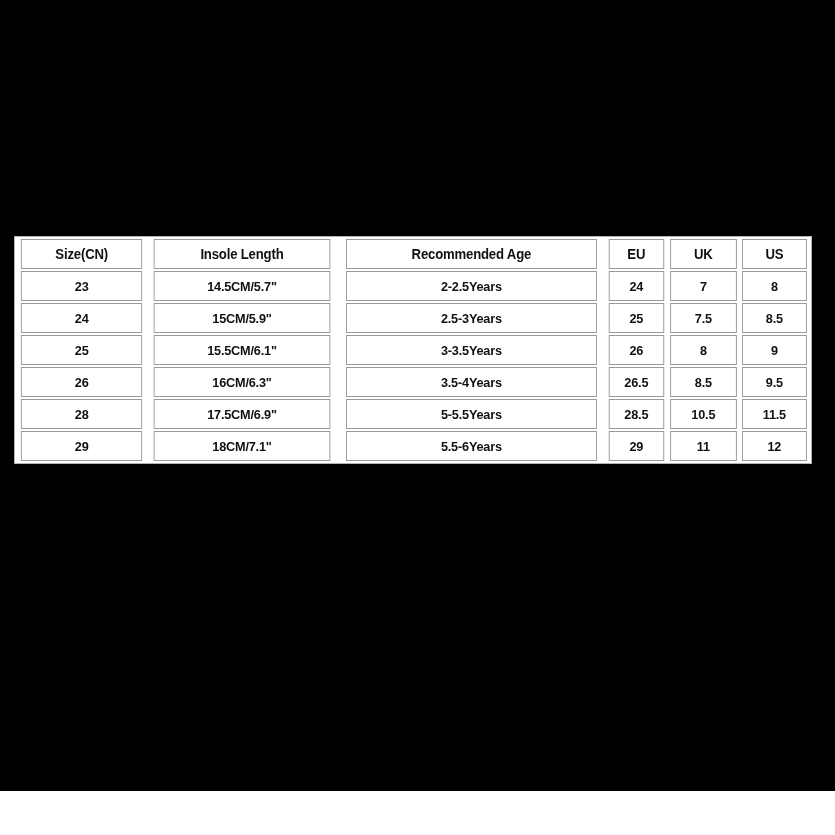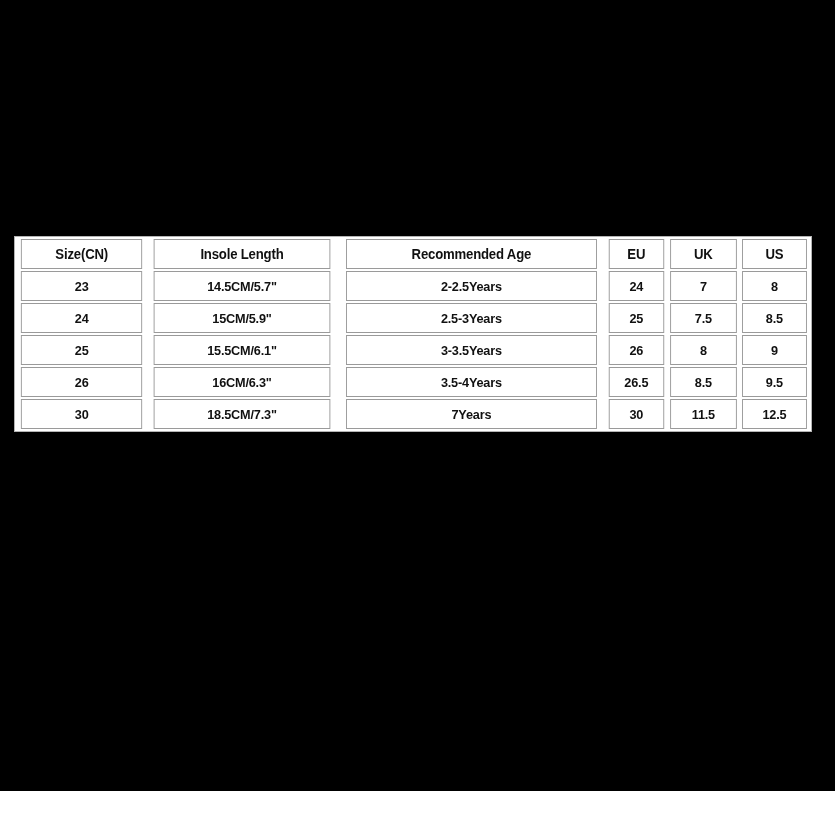--- a/index.html
+++ b/index.html
@@ -113,24 +113,32 @@
         </tr>
         <tr>
           <td>26</td>
           <td>16CM/6.3"</td>
           <td>3.5-4Years</td>
           <td>26.5</td>
           <td>8.5</td>
           <td>9.5</td>
         </tr>
         <tr>
-          <td>30</td>
-          <td>18.5CM/7.3"</td>
-          <td>7Years</td>
-          <td>30</td>
+          <td>28</td>
+          <td>17.5CM/6.9"</td>
+          <td>5-5.5Years</td>
+          <td>28.5</td>
+          <td>10.5</td>
           <td>11.5</td>
-          <td>12.5</td>
+        </tr>
+        <tr>
+          <td>29</td>
+          <td>18CM/7.1"</td>
+          <td>5.5-6Years</td>
+          <td>29</td>
+          <td>11</td>
+          <td>12</td>
         </tr>
       </tbody>
     </table>
   </div>
 
 </div>
 
 </body></html>

